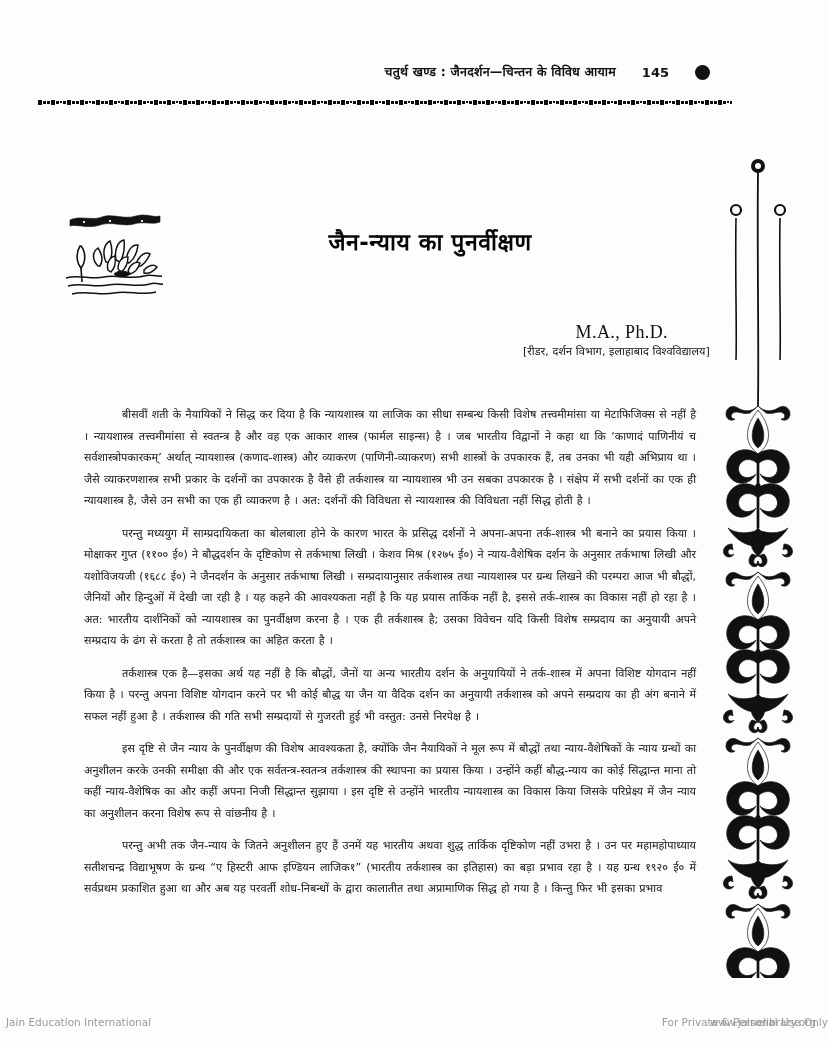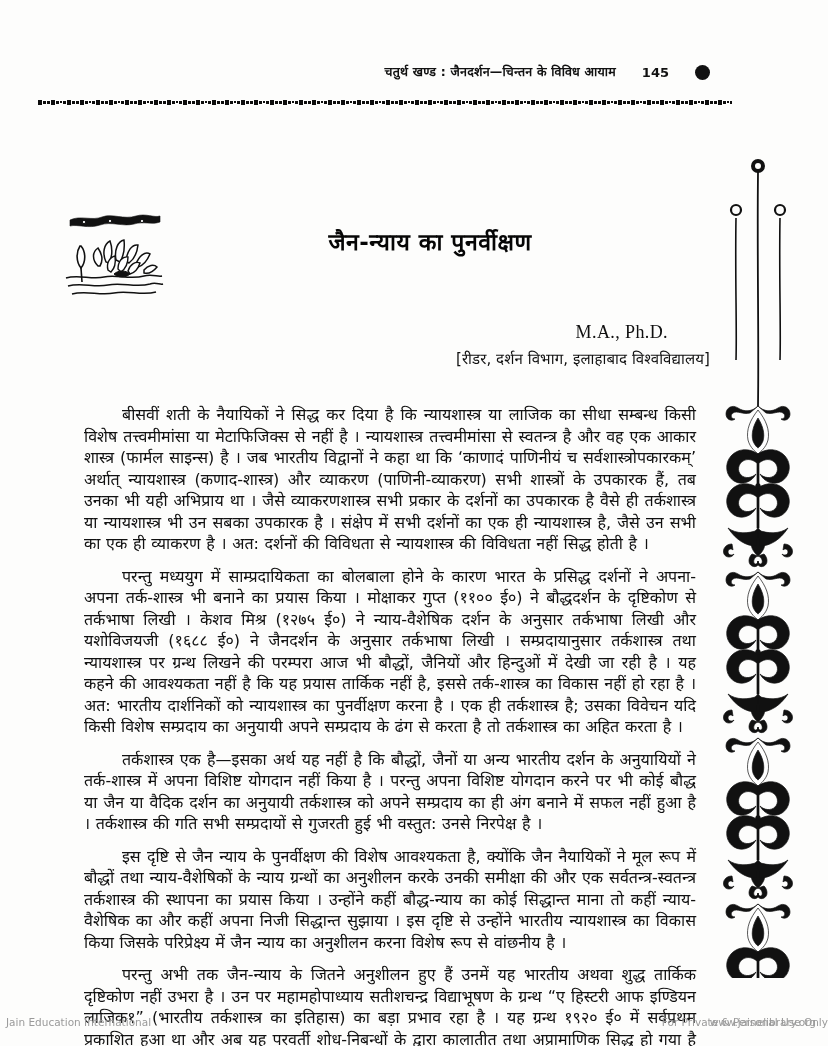--- a/index.html
+++ b/index.html
@@ -140,36 +140,35 @@
     display: inline-block;
   }
   .byline-degree {
     margin-top: 4px;
     font-family: "Liberation Serif", serif;
     font-size: 18px;
     letter-spacing: 0.4px;
     padding-right: 42px;
   }
   .byline-affil {
-    margin-top: 5px;
-    font-size: 15px;
+    font-size: 11px;
     font-weight: 400;
     letter-spacing: 0.1px;
   }
 
   
   .body-col {
     position: absolute;
     left: 84px;
     top: 404px;
     width: 612px;
   }
   .para {
     font-family: "DejaVu Sans", sans-serif;
-    font-size: 16px;
+    font-size: 11px;
     line-height: 21.5px;
     text-align: justify;
     text-align-last: left;
     color: #111111;
     margin: 0 0 11px 0;
     text-indent: 38px;
     word-spacing: 0.6px;
   }
 
   

